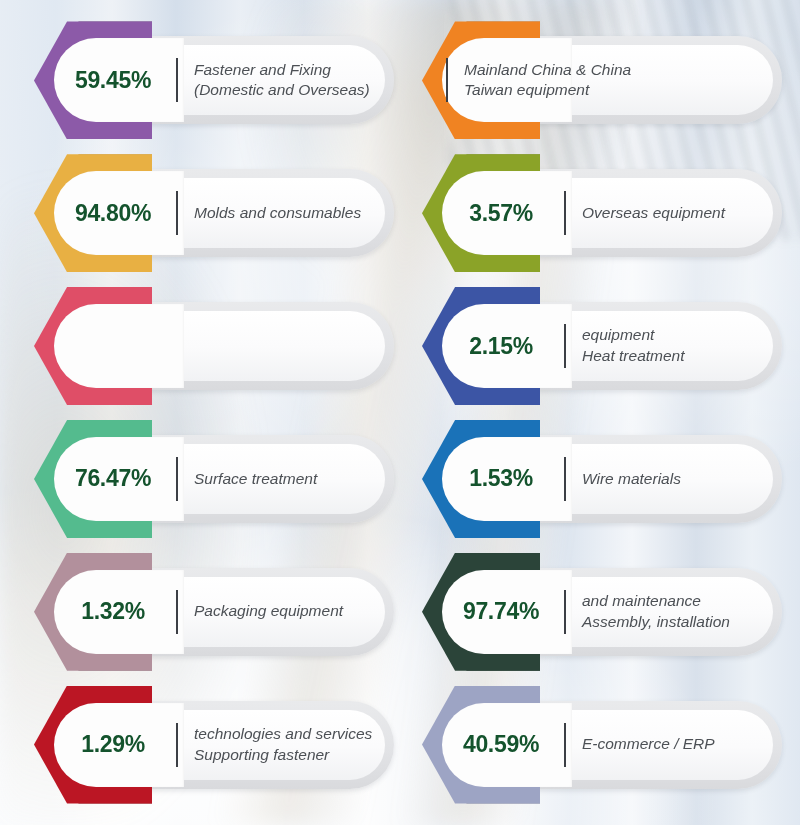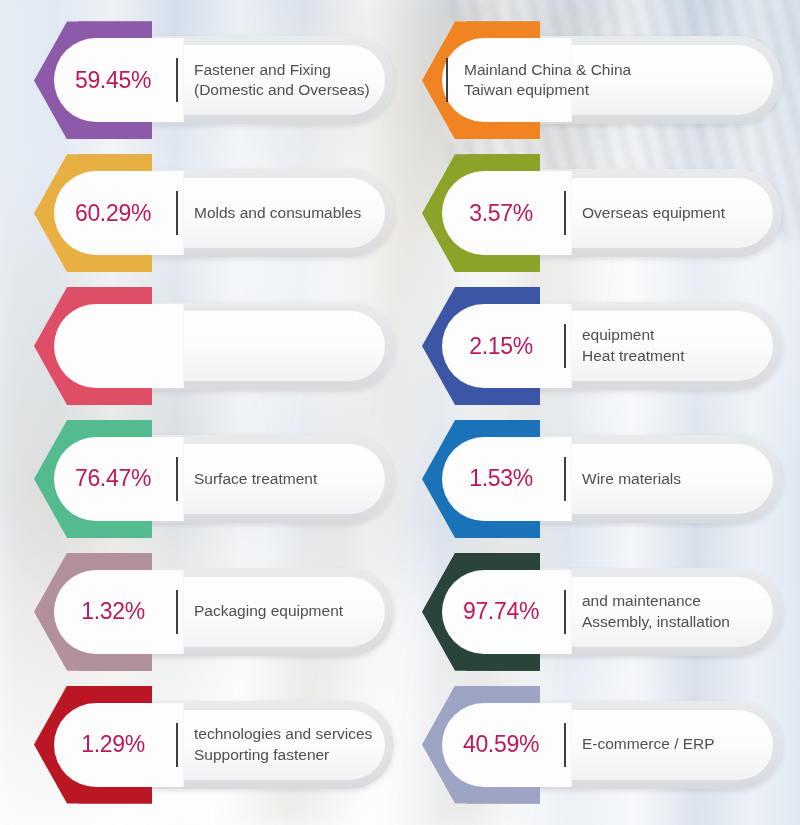--- a/index.html
+++ b/index.html
@@ -163,42 +163,42 @@
     align-items: center;
     width: 100%;
     height: 88px;
     padding-left: 20px;
   }
   .pct {
     width: 118px;
     flex: 0 0 118px;
     text-align: center;
     font-size: 23px;
-    font-weight: normal;
-    color: #be185d;
+    font-weight: bold;
+    color: #14532d;
     letter-spacing: -0.3px;
     white-space: nowrap;
   }
   .divider {
     flex: 0 0 2px;
     width: 2px;
     height: 44px;
     background: #3c3f45;
     margin: 0 16px 0 4px;
   }
   .label {
     flex: 1 1 auto;
     font-size: 15.5px;
     line-height: 1.33;
     color: #4c5055;
     padding-right: 14px;
   }
 
   
-  .label .ln { display: block; }
+  .label .ln { display: block; font-style: italic; }
 </style>
 </head>
 <body>
 
 <div id="backdrop"></div>
 
 <div id="grid">
     <div class="item">
       <div class="pill"></div>
       <div class="pill-inner"></div>
@@ -234,21 +234,21 @@
     </div>
     <div class="item">
       <div class="pill"></div>
       <div class="pill-inner"></div>
       <div class="hex-wrap">
         <div class="hex back" style="background: rgb(232, 176, 67);"></div>
         <div class="hex front" style="background: rgb(232, 176, 67);"></div>
         <div class="hex-notch"></div>
       </div>
       <div class="content">
-        <div class="pct">60.29%</div>
+        <div class="pct">94.80%</div>
         <div class="divider"></div>
         <div class="label">
           <span class="ln">Molds and consumables</span>
         </div>
       </div>
     </div>
     <div class="item">
       <div class="pill"></div>
       <div class="pill-inner"></div>
       <div class="hex-wrap">

